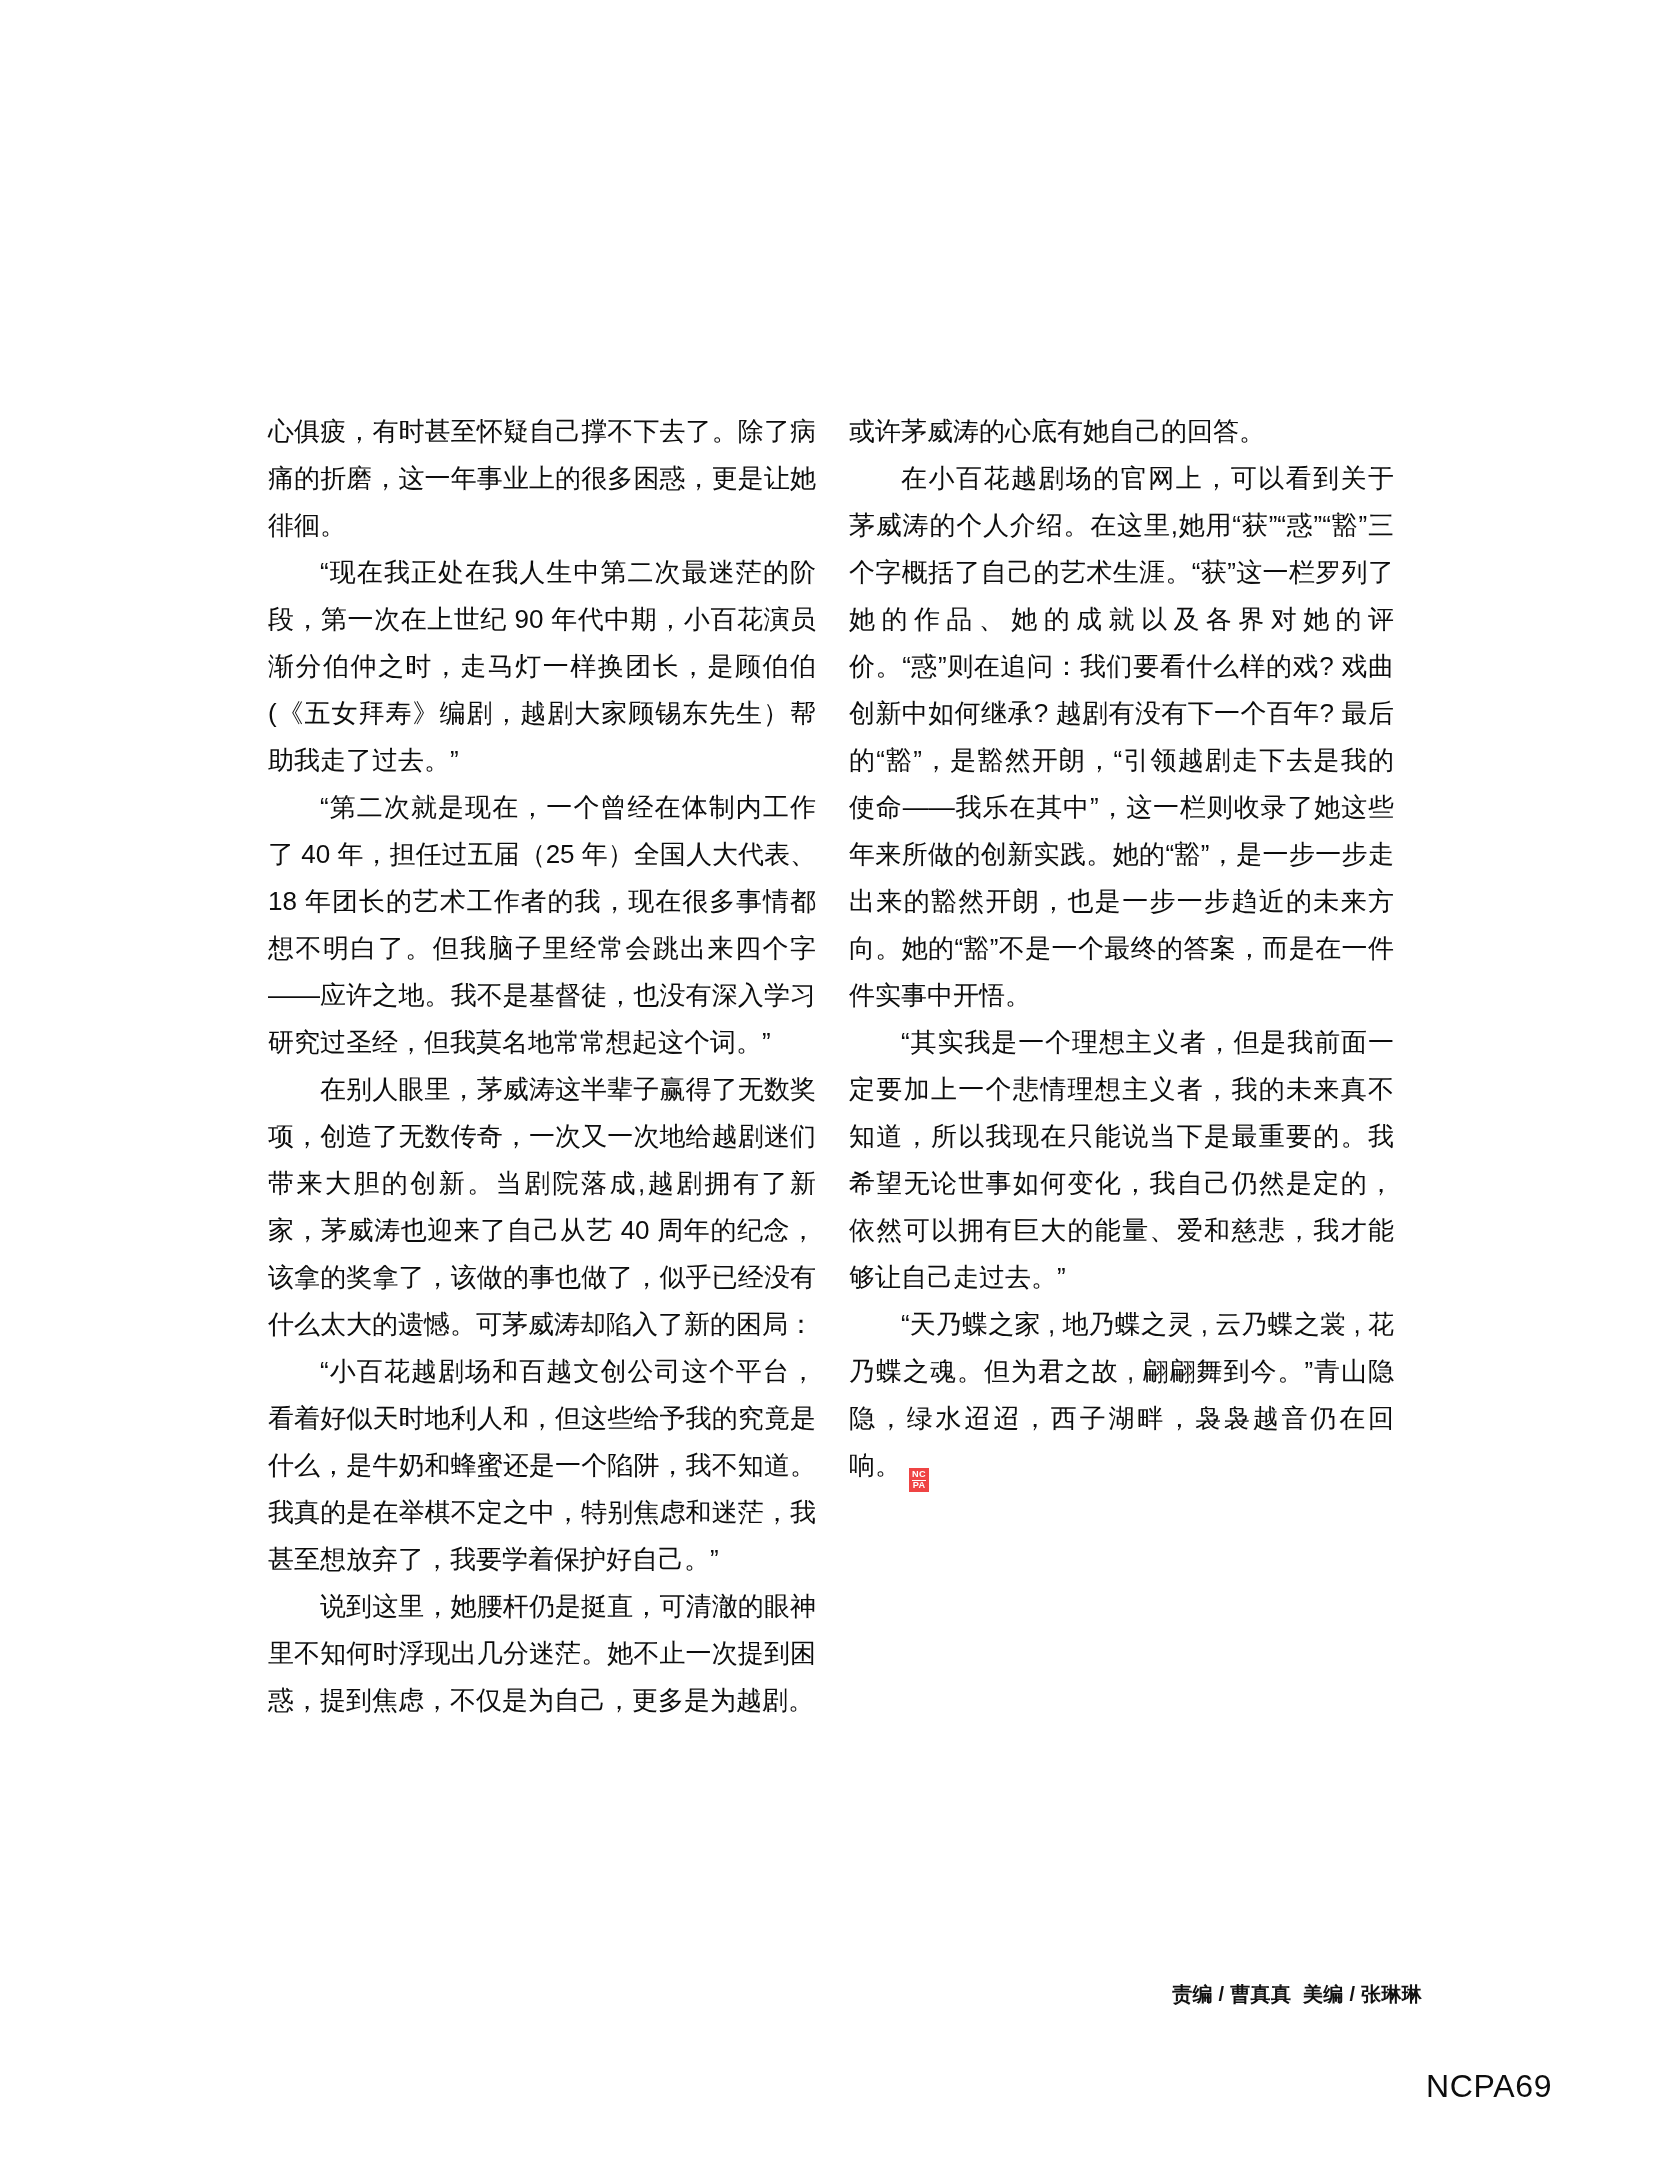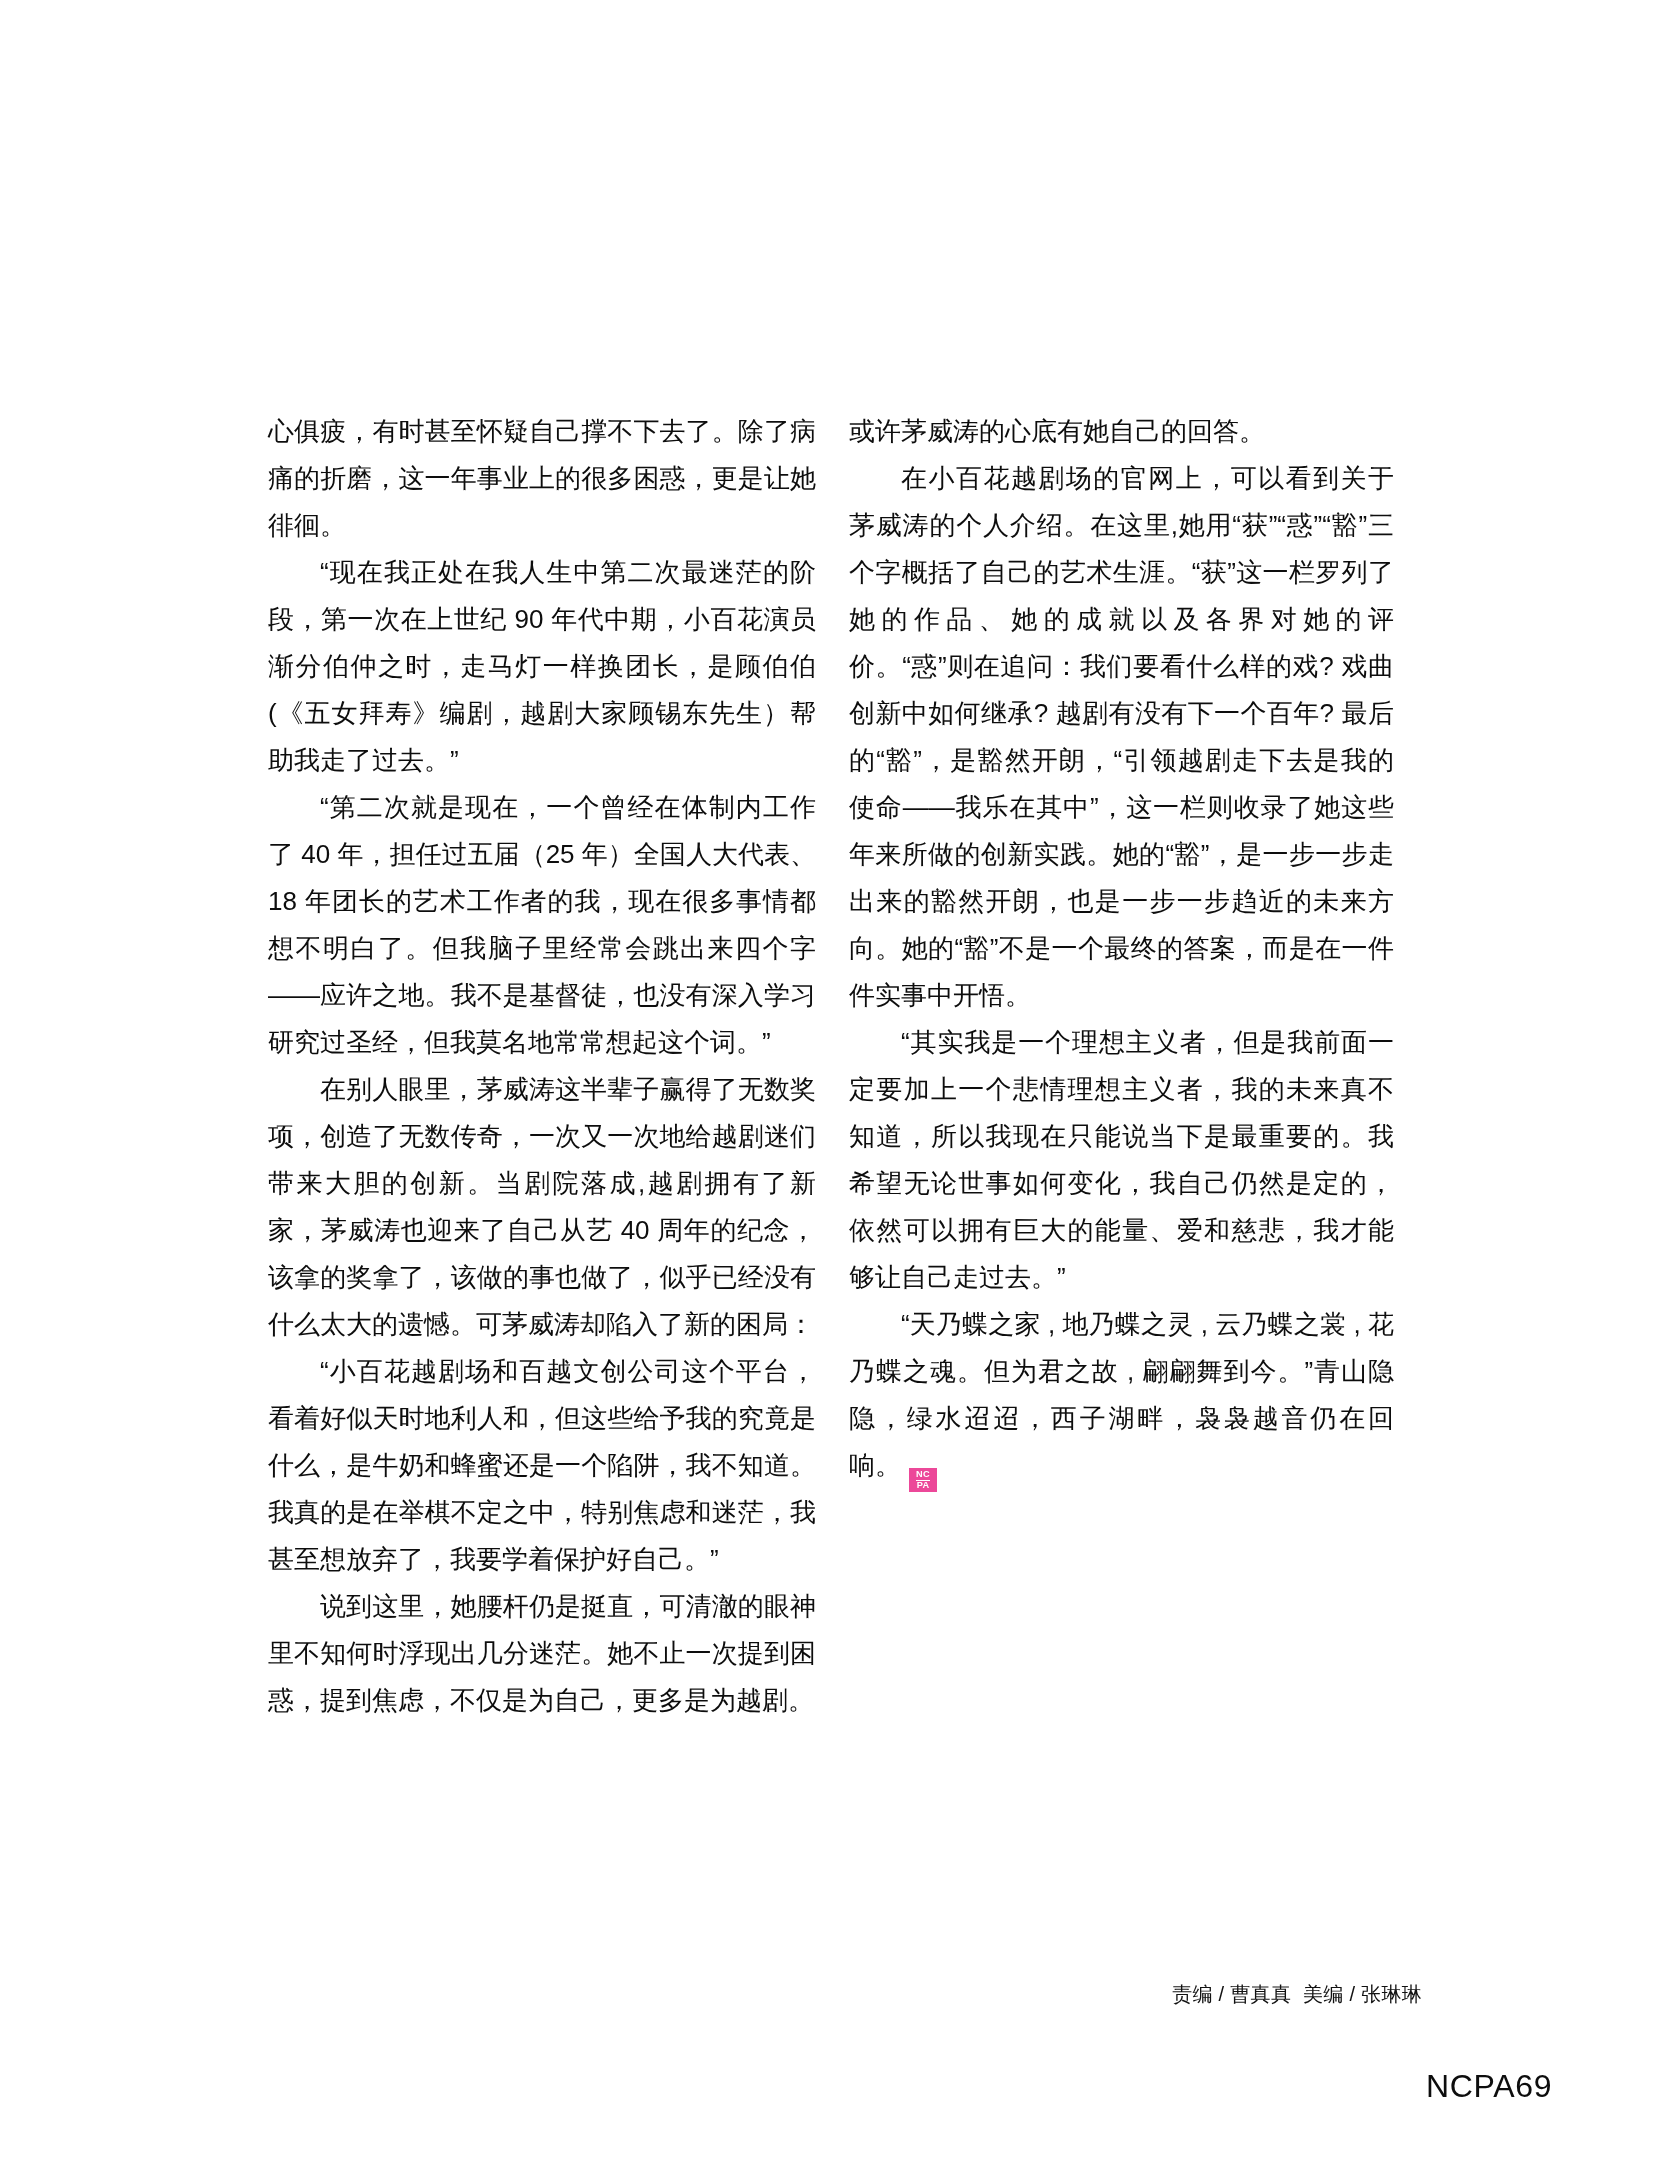--- a/index.html
+++ b/index.html
@@ -28,39 +28,39 @@
   }
   .column-left  { left: 268px; }
   .column-right { left: 849px; width: 545px; }
   .para { margin: 0; }
   .para.indent { text-indent: 2em; }
   .stamp {
     display: inline-flex;
     flex-direction: column;
     align-items: center;
     justify-content: center;
-    width: 28px; height: 24px;
-    background: #ec4899;
+    width: 20px; height: 24px;
+    background: #ef4444;
     color: #ffffff;
     font-family: "Liberation Sans", sans-serif;
     font-size: 9.2px;
     font-weight: 700;
     line-height: 1.08;
     letter-spacing: 0.3px;
     vertical-align: -2.6px;
     margin-left: 8px;
     text-indent: 0;
   }
   .stamp .l1 { border-bottom: 1.3px solid #ffffff; padding-bottom: 0px; }
   .credits {
     position: absolute;
     top: 1981px;
     right: 254px;
     font-size: 20px;
-    font-weight: 400;
+    font-weight: 700;
     color: #111111;
     letter-spacing: 0.3px;
     white-space: pre;
   }
   .page-number {
     position: absolute;
     top: 2068px;
     left: 1426px;
     font-size: 32px;
     font-weight: 400;

